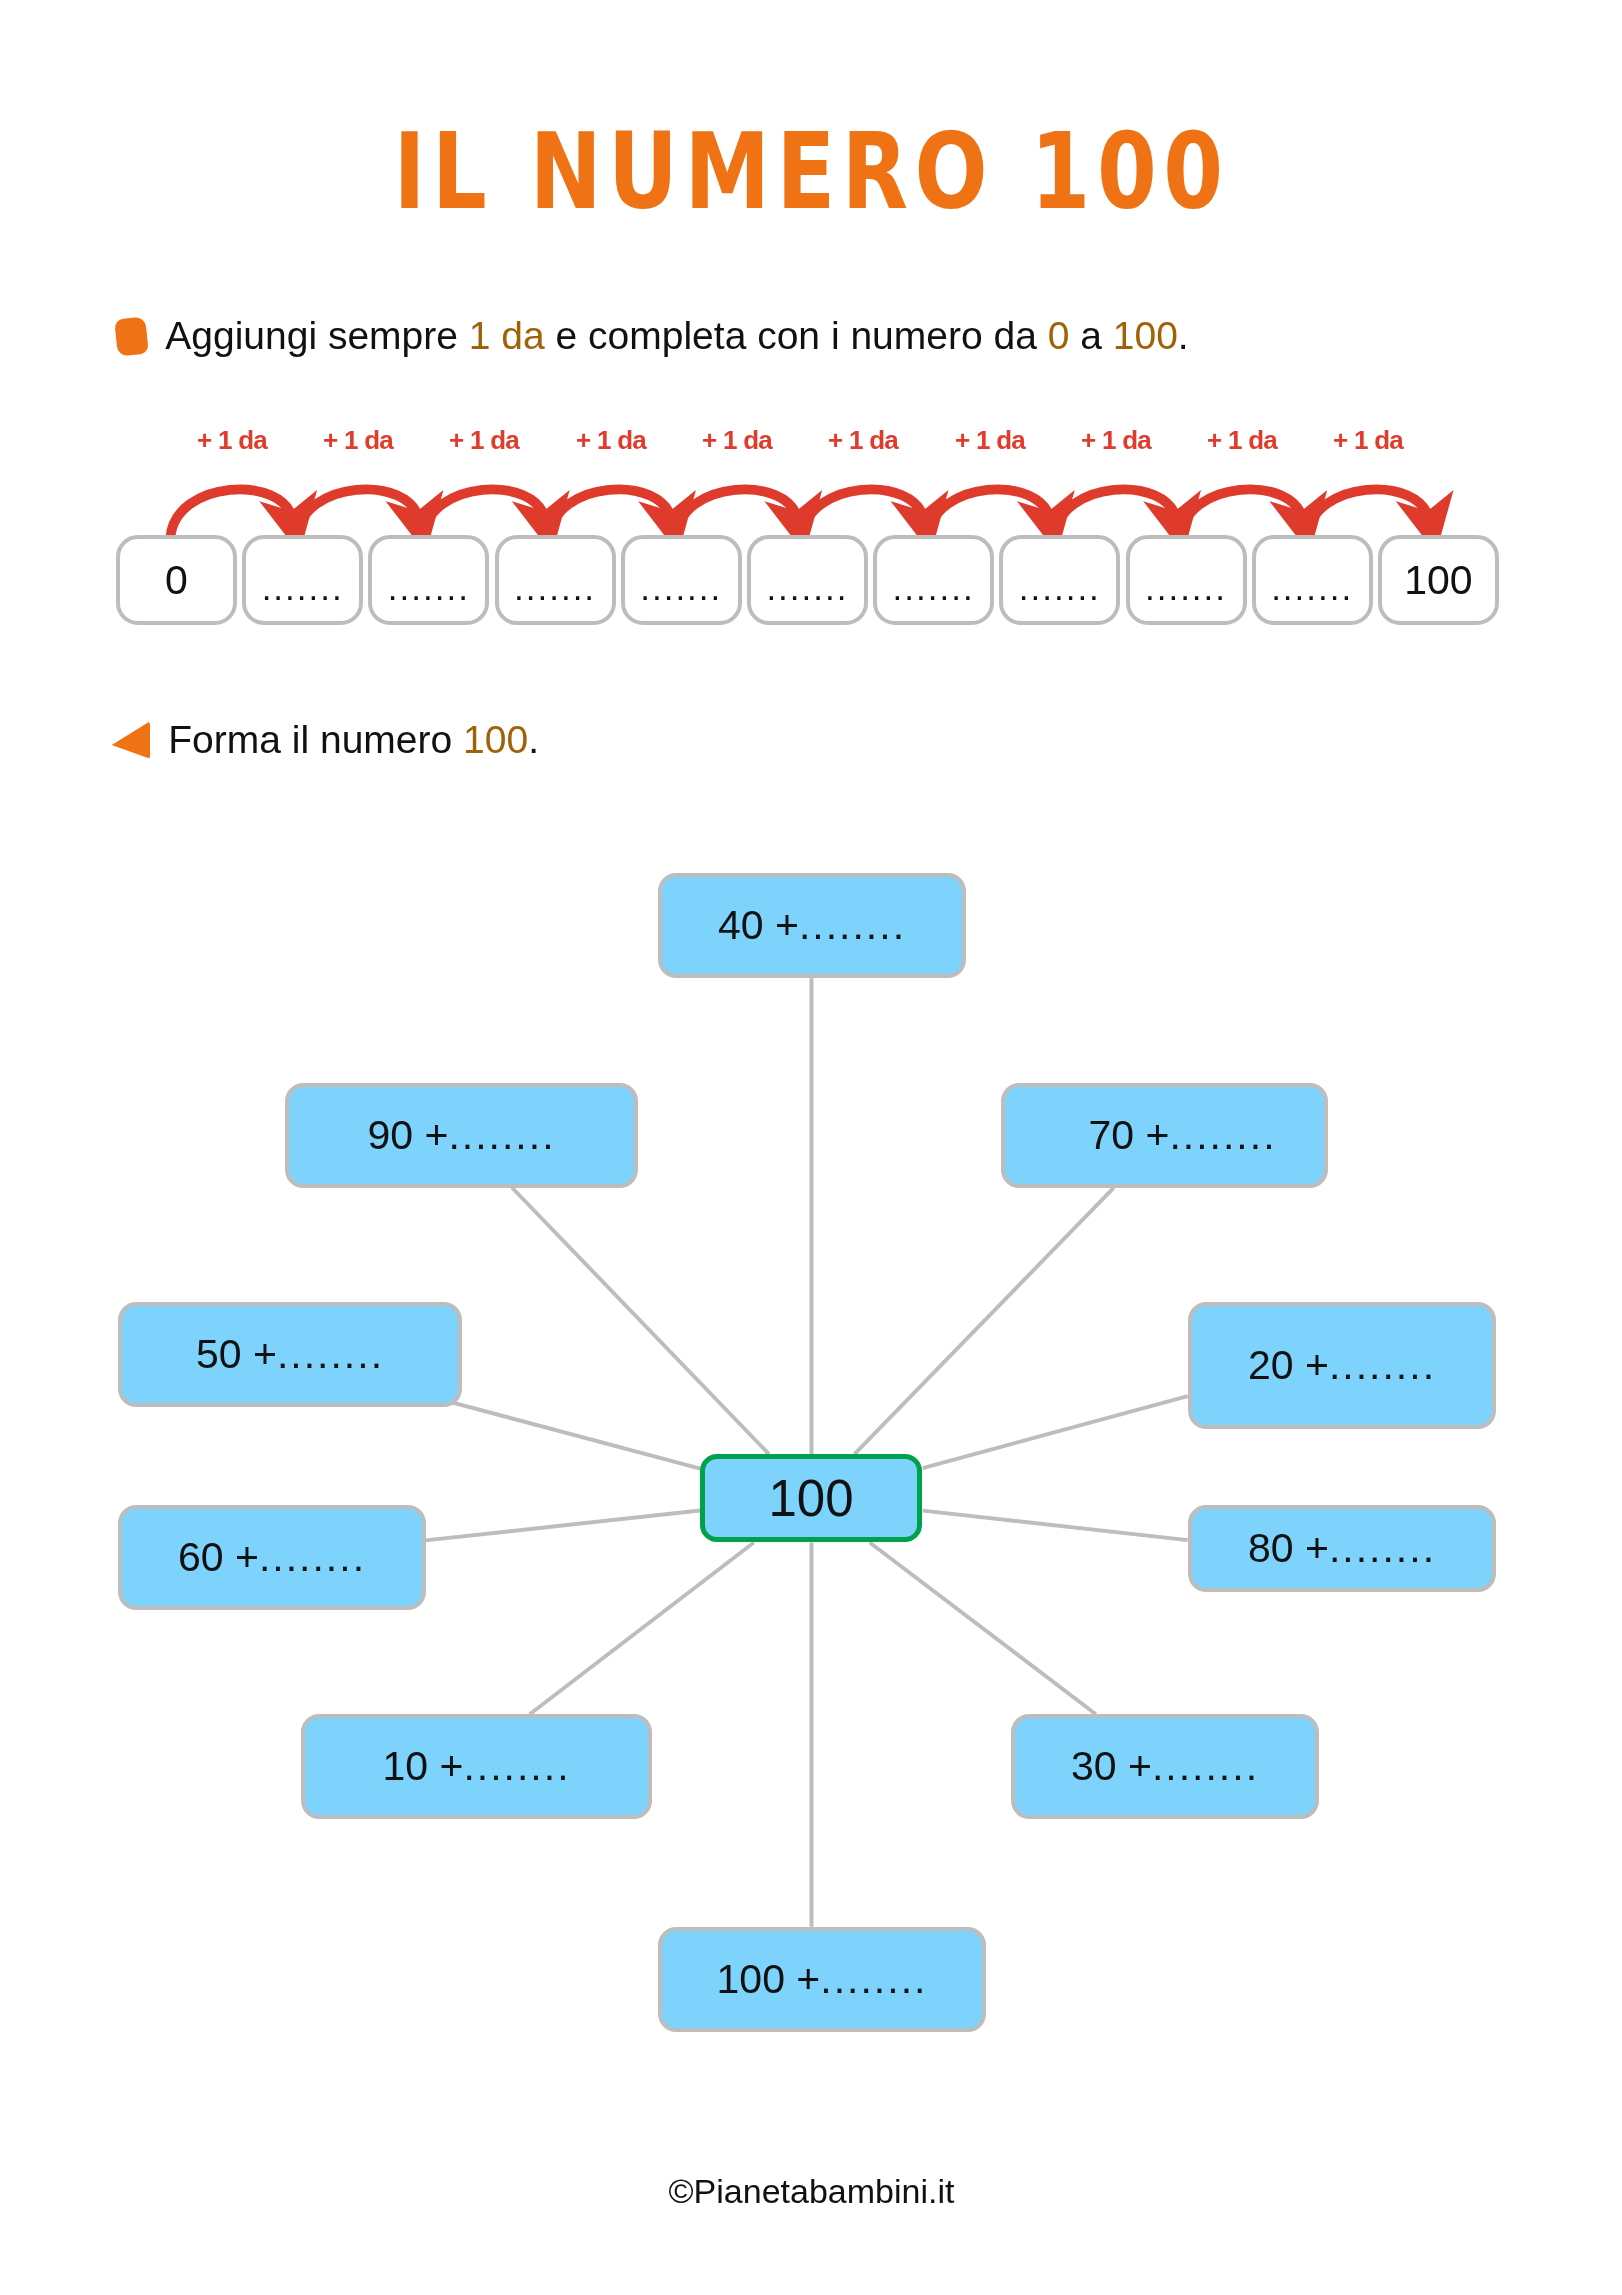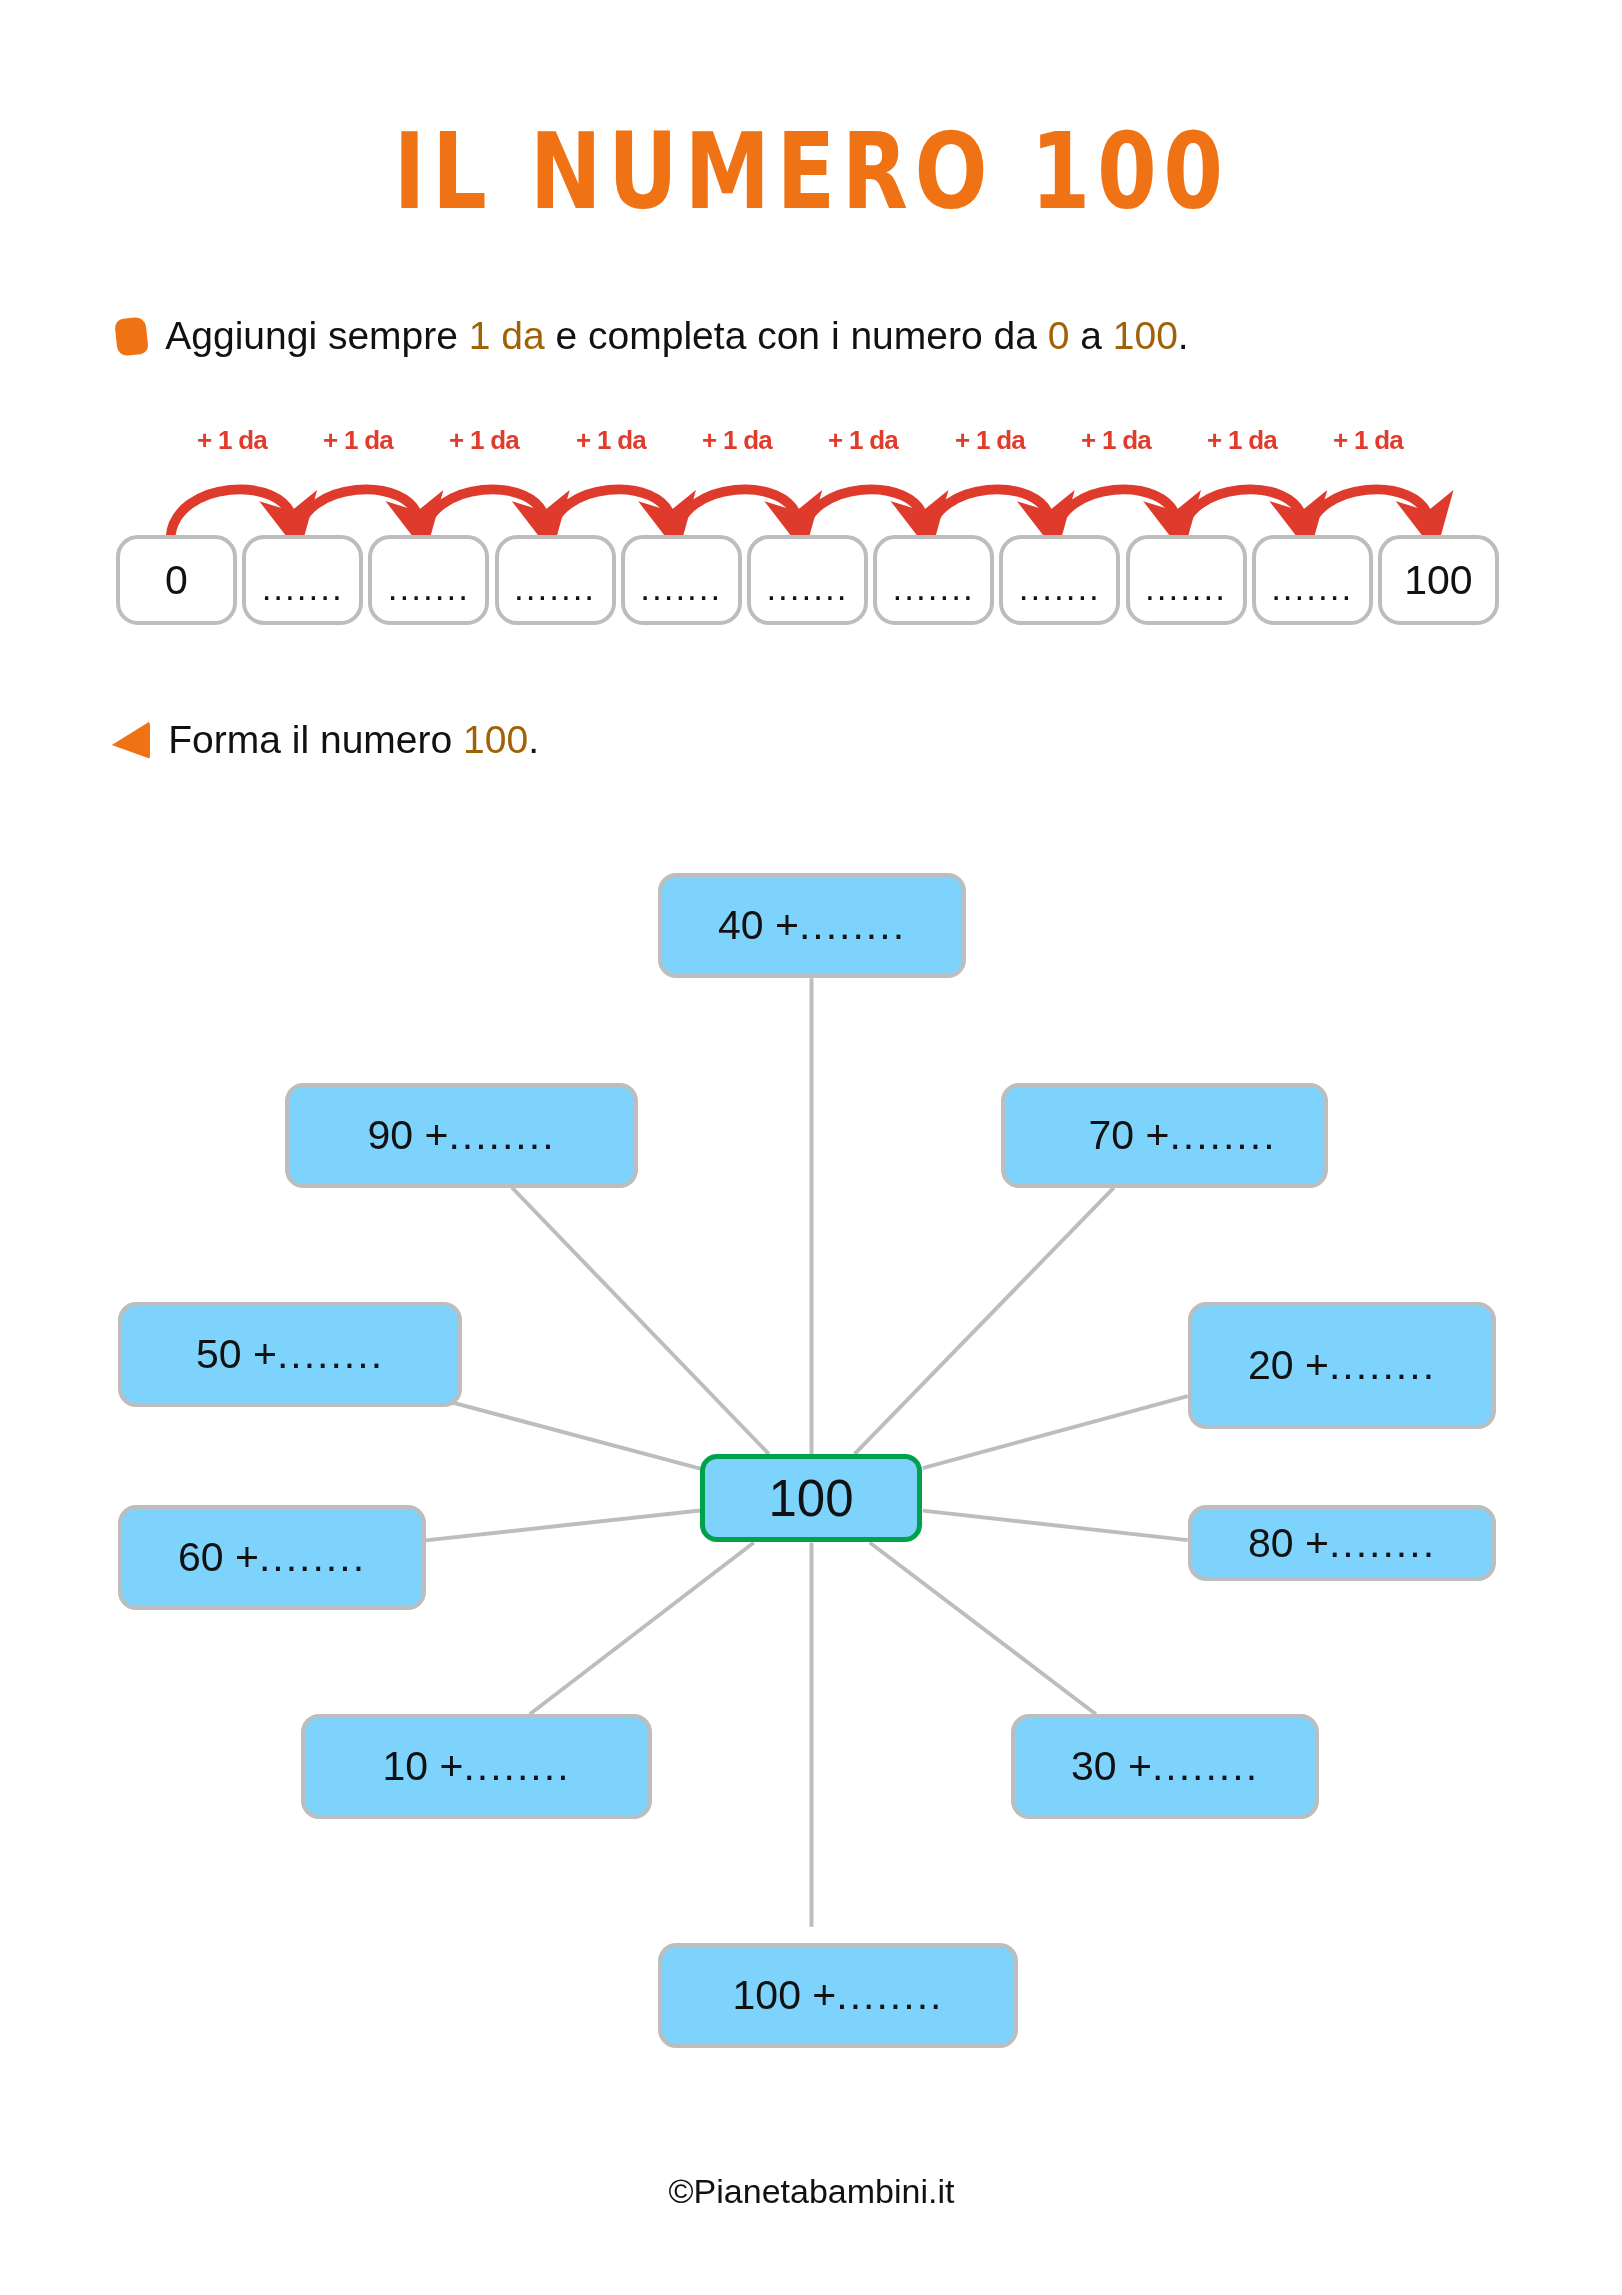--- a/index.html
+++ b/index.html
@@ -255,33 +255,33 @@
         <span class="dots">........</span>
       </div>
       <div class="node" style="left: 1188px; top: 458px; width: 308px; height: 127px;">
         <span>20 + </span>
         <span class="dots">........</span>
       </div>
       <div class="node" style="left: 118px; top: 661px; width: 308px; height: 105px;">
         <span>60 + </span>
         <span class="dots">........</span>
       </div>
-      <div class="node" style="left: 1188px; top: 661px; width: 308px; height: 76px;">
+      <div class="node" style="left: 1188px; top: 661px; width: 308px; height: 87px;">
         <span>80 + </span>
         <span class="dots">........</span>
       </div>
       <div class="node" style="left: 301px; top: 870px; width: 351px; height: 105px;">
         <span>10 + </span>
         <span class="dots">........</span>
       </div>
       <div class="node" style="left: 1011px; top: 870px; width: 308px; height: 105px;">
         <span>30 + </span>
         <span class="dots">........</span>
       </div>
-      <div class="node" style="left: 658px; top: 1083px; width: 360px; height: 105px; margin-top: 16px;">
+      <div class="node" style="left: 658px; top: 1083px; width: 328px; height: 105px;">
         <span>100 + </span>
         <span class="dots">........</span>
       </div>
       <div class="node node-center" style="left: 700px; top: 610px; width: 222px; height: 88px;">100</div>
     </div>
 </div>
 
 <div class="footer">©Pianetabambini.it</div>
 
 

